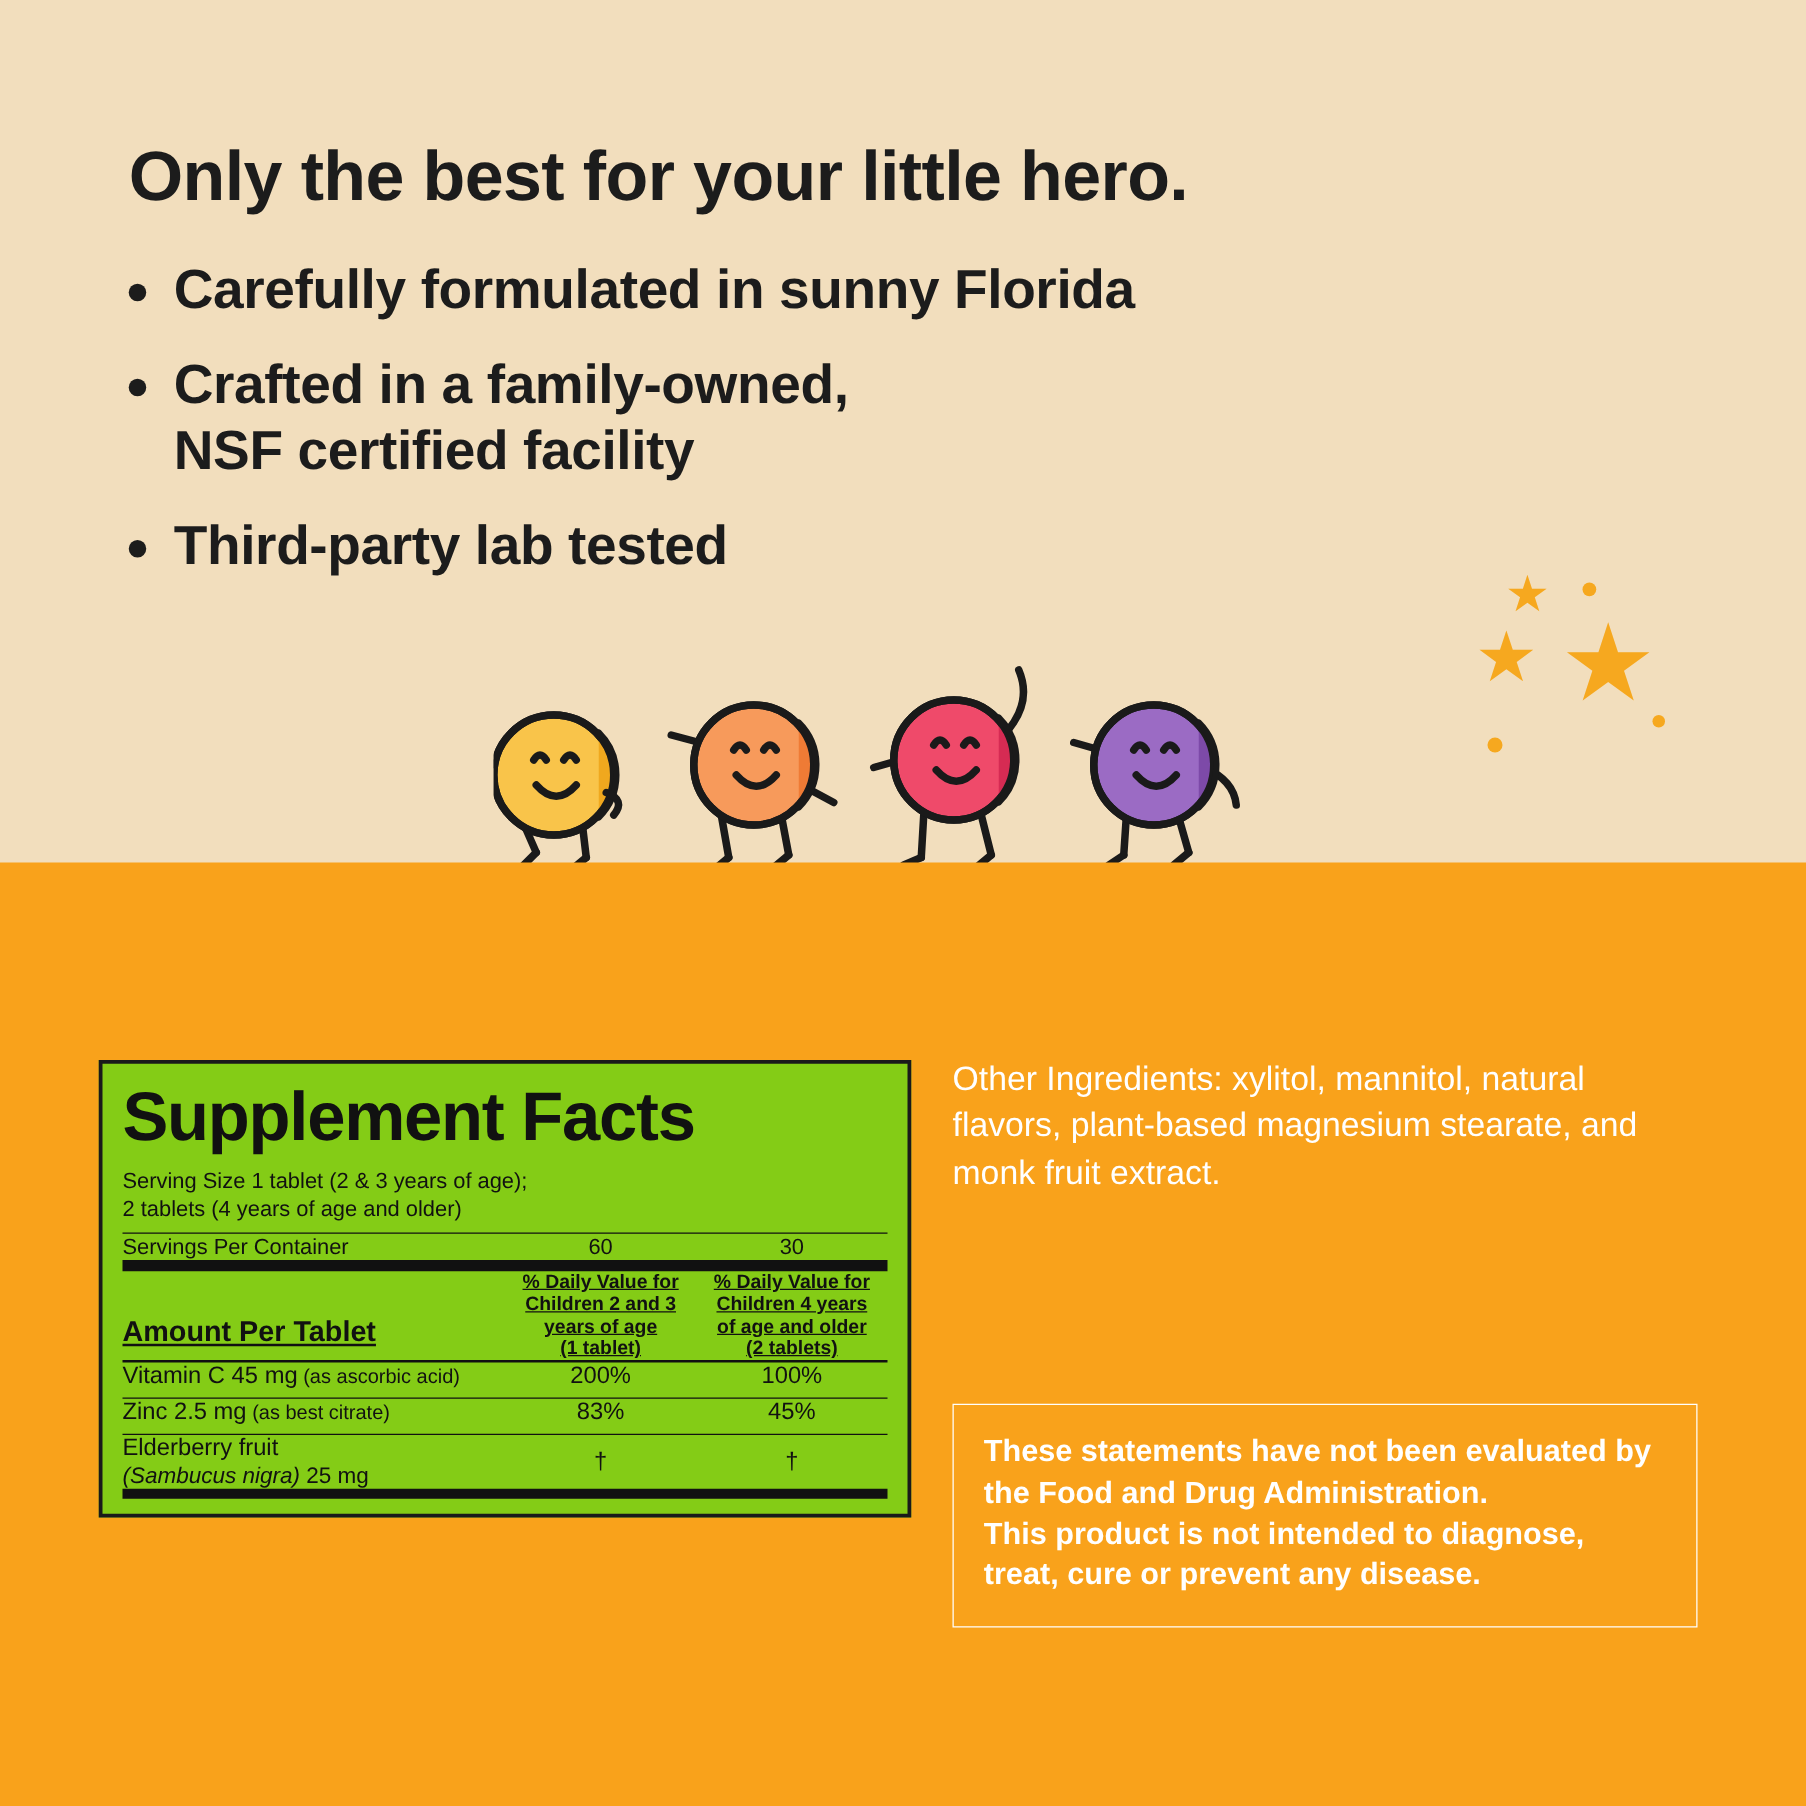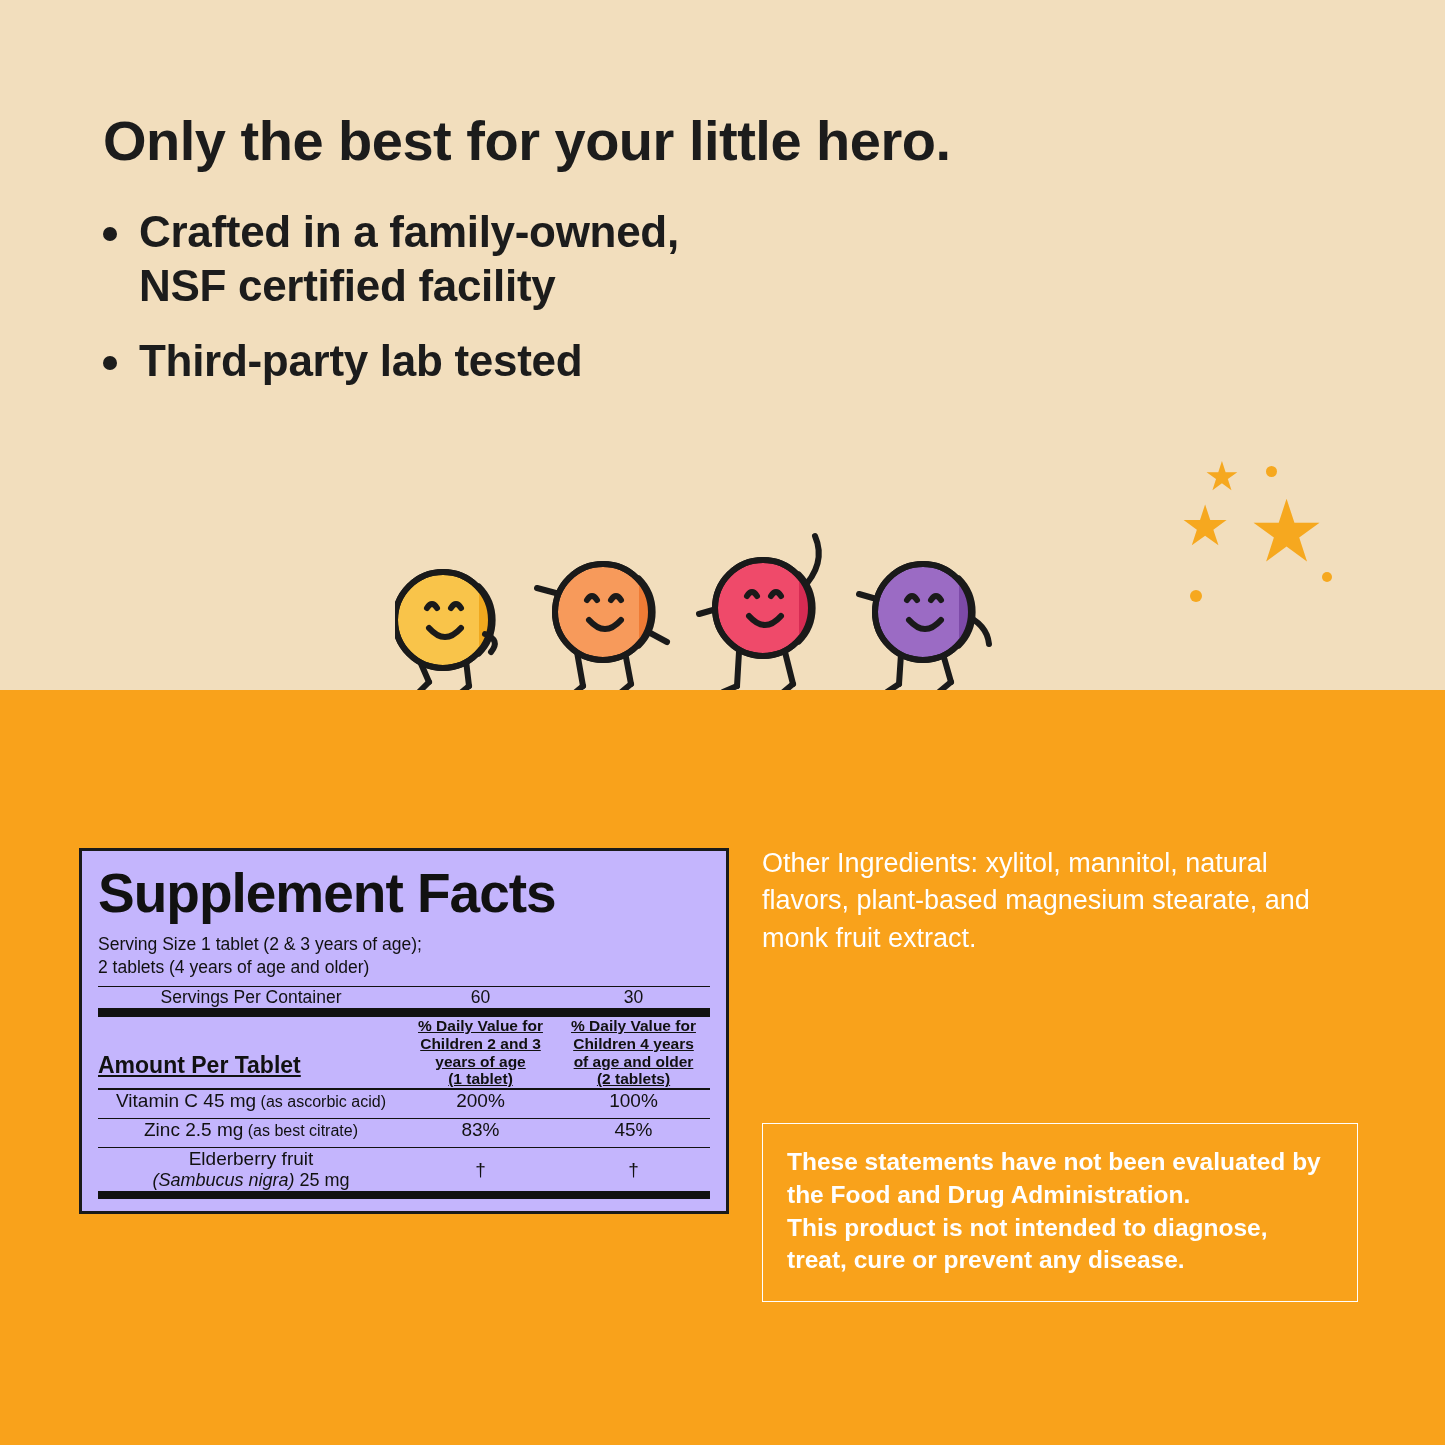--- a/index.html
+++ b/index.html
@@ -106,21 +106,21 @@
     height: 755px;
     background: #f9a21b;
   }
 
   
   .sfp {
     position: absolute;
     left: 79px;
     top: 848px;
     width: 650px;
-    background: #c4b5fd;
+    background: #84cc16;
     border: 3px solid #1a1a1a;
     box-sizing: border-box;
     padding: 14px 16px 12px 16px;
   }
   .sf-title {
     font-size: 55px;
     font-weight: bold;
     color: #111;
     letter-spacing: -1px;
     line-height: 1.05;
@@ -135,21 +135,21 @@
   .sf-rule-med  { border-bottom: 2px solid #111; }
   .sf-rule-thick{ border-bottom: 9px solid #111; }
   .sf-rule-thick2{ border-bottom: 8px solid #111; }
 
   table.sf {
     width: 100%;
     border-collapse: collapse;
     font-size: 17.5px;
     color: #111;
   }
-  table.sf td { vertical-align: middle; padding: 0; text-align: center; }
+  table.sf td { vertical-align: middle; padding: 0; }
   .col-name { width: 50%; }
   .col-v { width: 25%; text-align: center; }
 
   .spc-row td { padding: 4px 0 5px 0; }
   .hdr-row td {
     padding: 8px 0 9px 0;
     font-size: 15.5px;
     font-weight: bold;
     line-height: 1.15;
     text-align: center;
@@ -202,20 +202,24 @@
 </head>
 <body>
 
 <div class="page">
 
   <div class="top">
 
     <div class="headline">Only the best for your little hero.</div>
 
     <div class="bullets">
+      <div class="bullet">
+        <span class="dot"></span>
+        <span class="btext">Carefully formulated in sunny Florida</span>
+      </div>
       <div class="bullet">
         <span class="dot"></span>
         <span class="btext" style="white-space:pre-line;">Crafted in a family-owned,
 NSF certified facility</span>
       </div>
       <div class="bullet">
         <span class="dot"></span>
         <span class="btext">Third-party lab tested</span>
       </div>
     </div>

